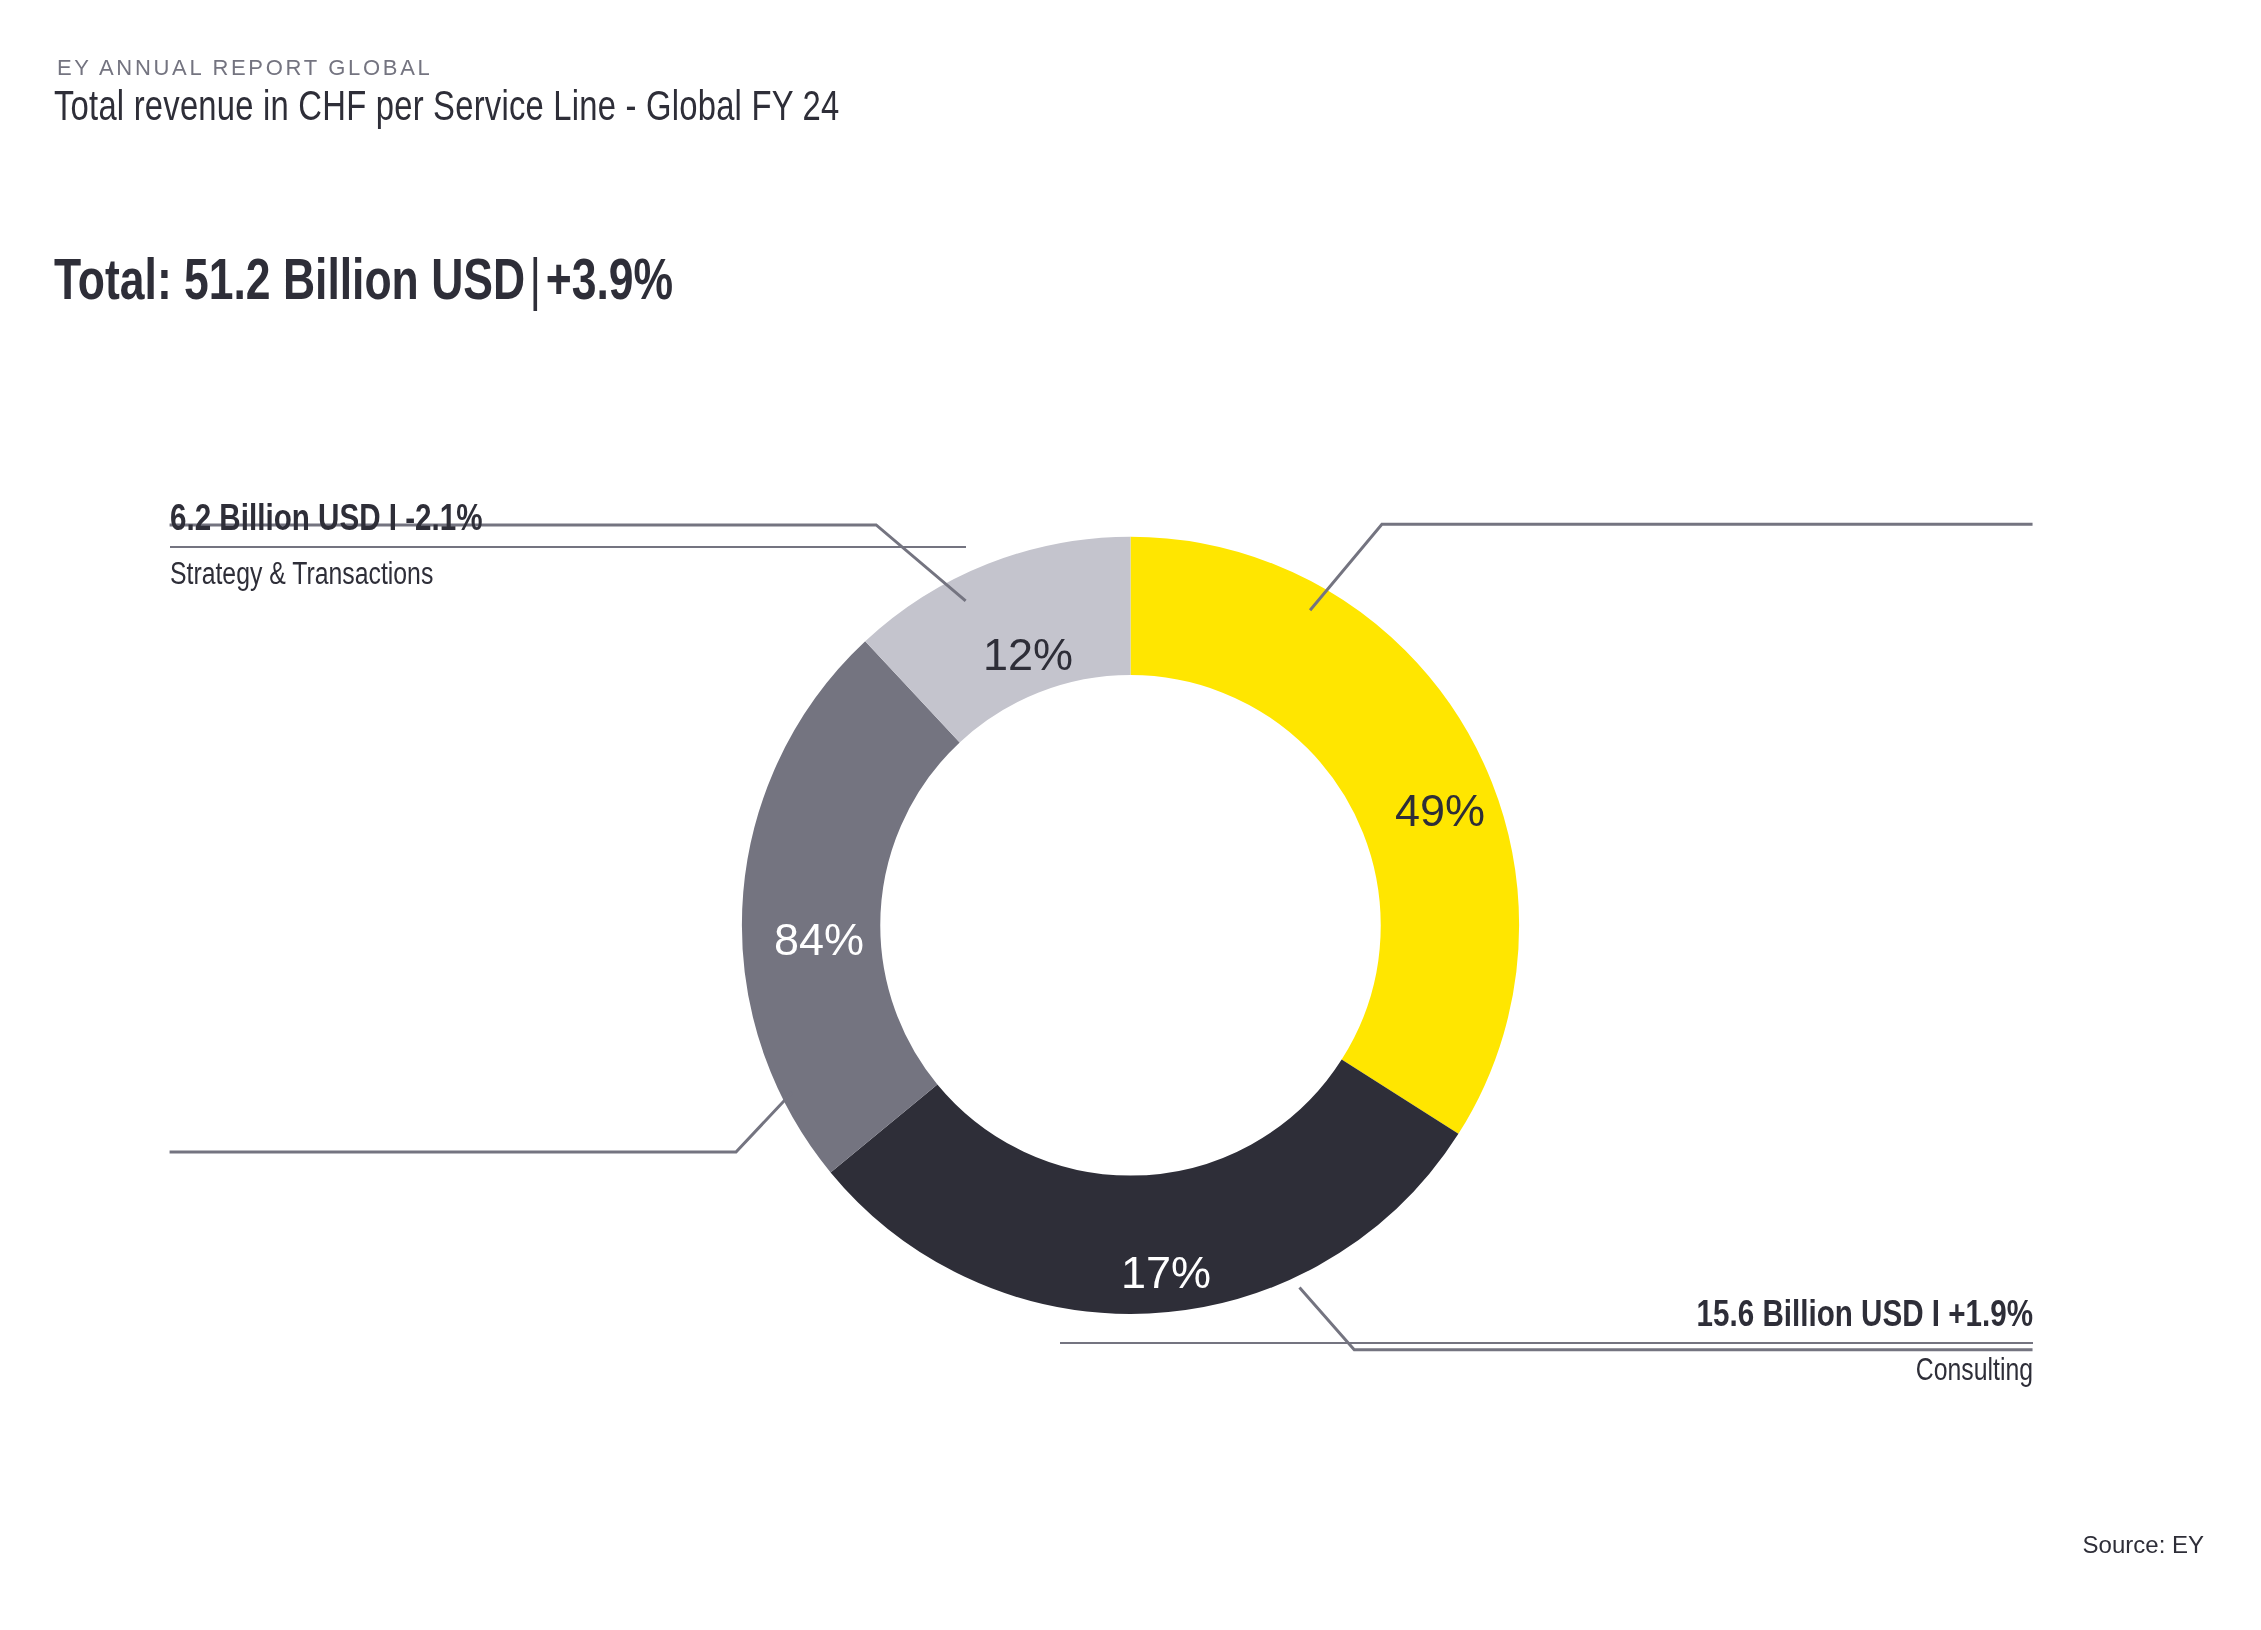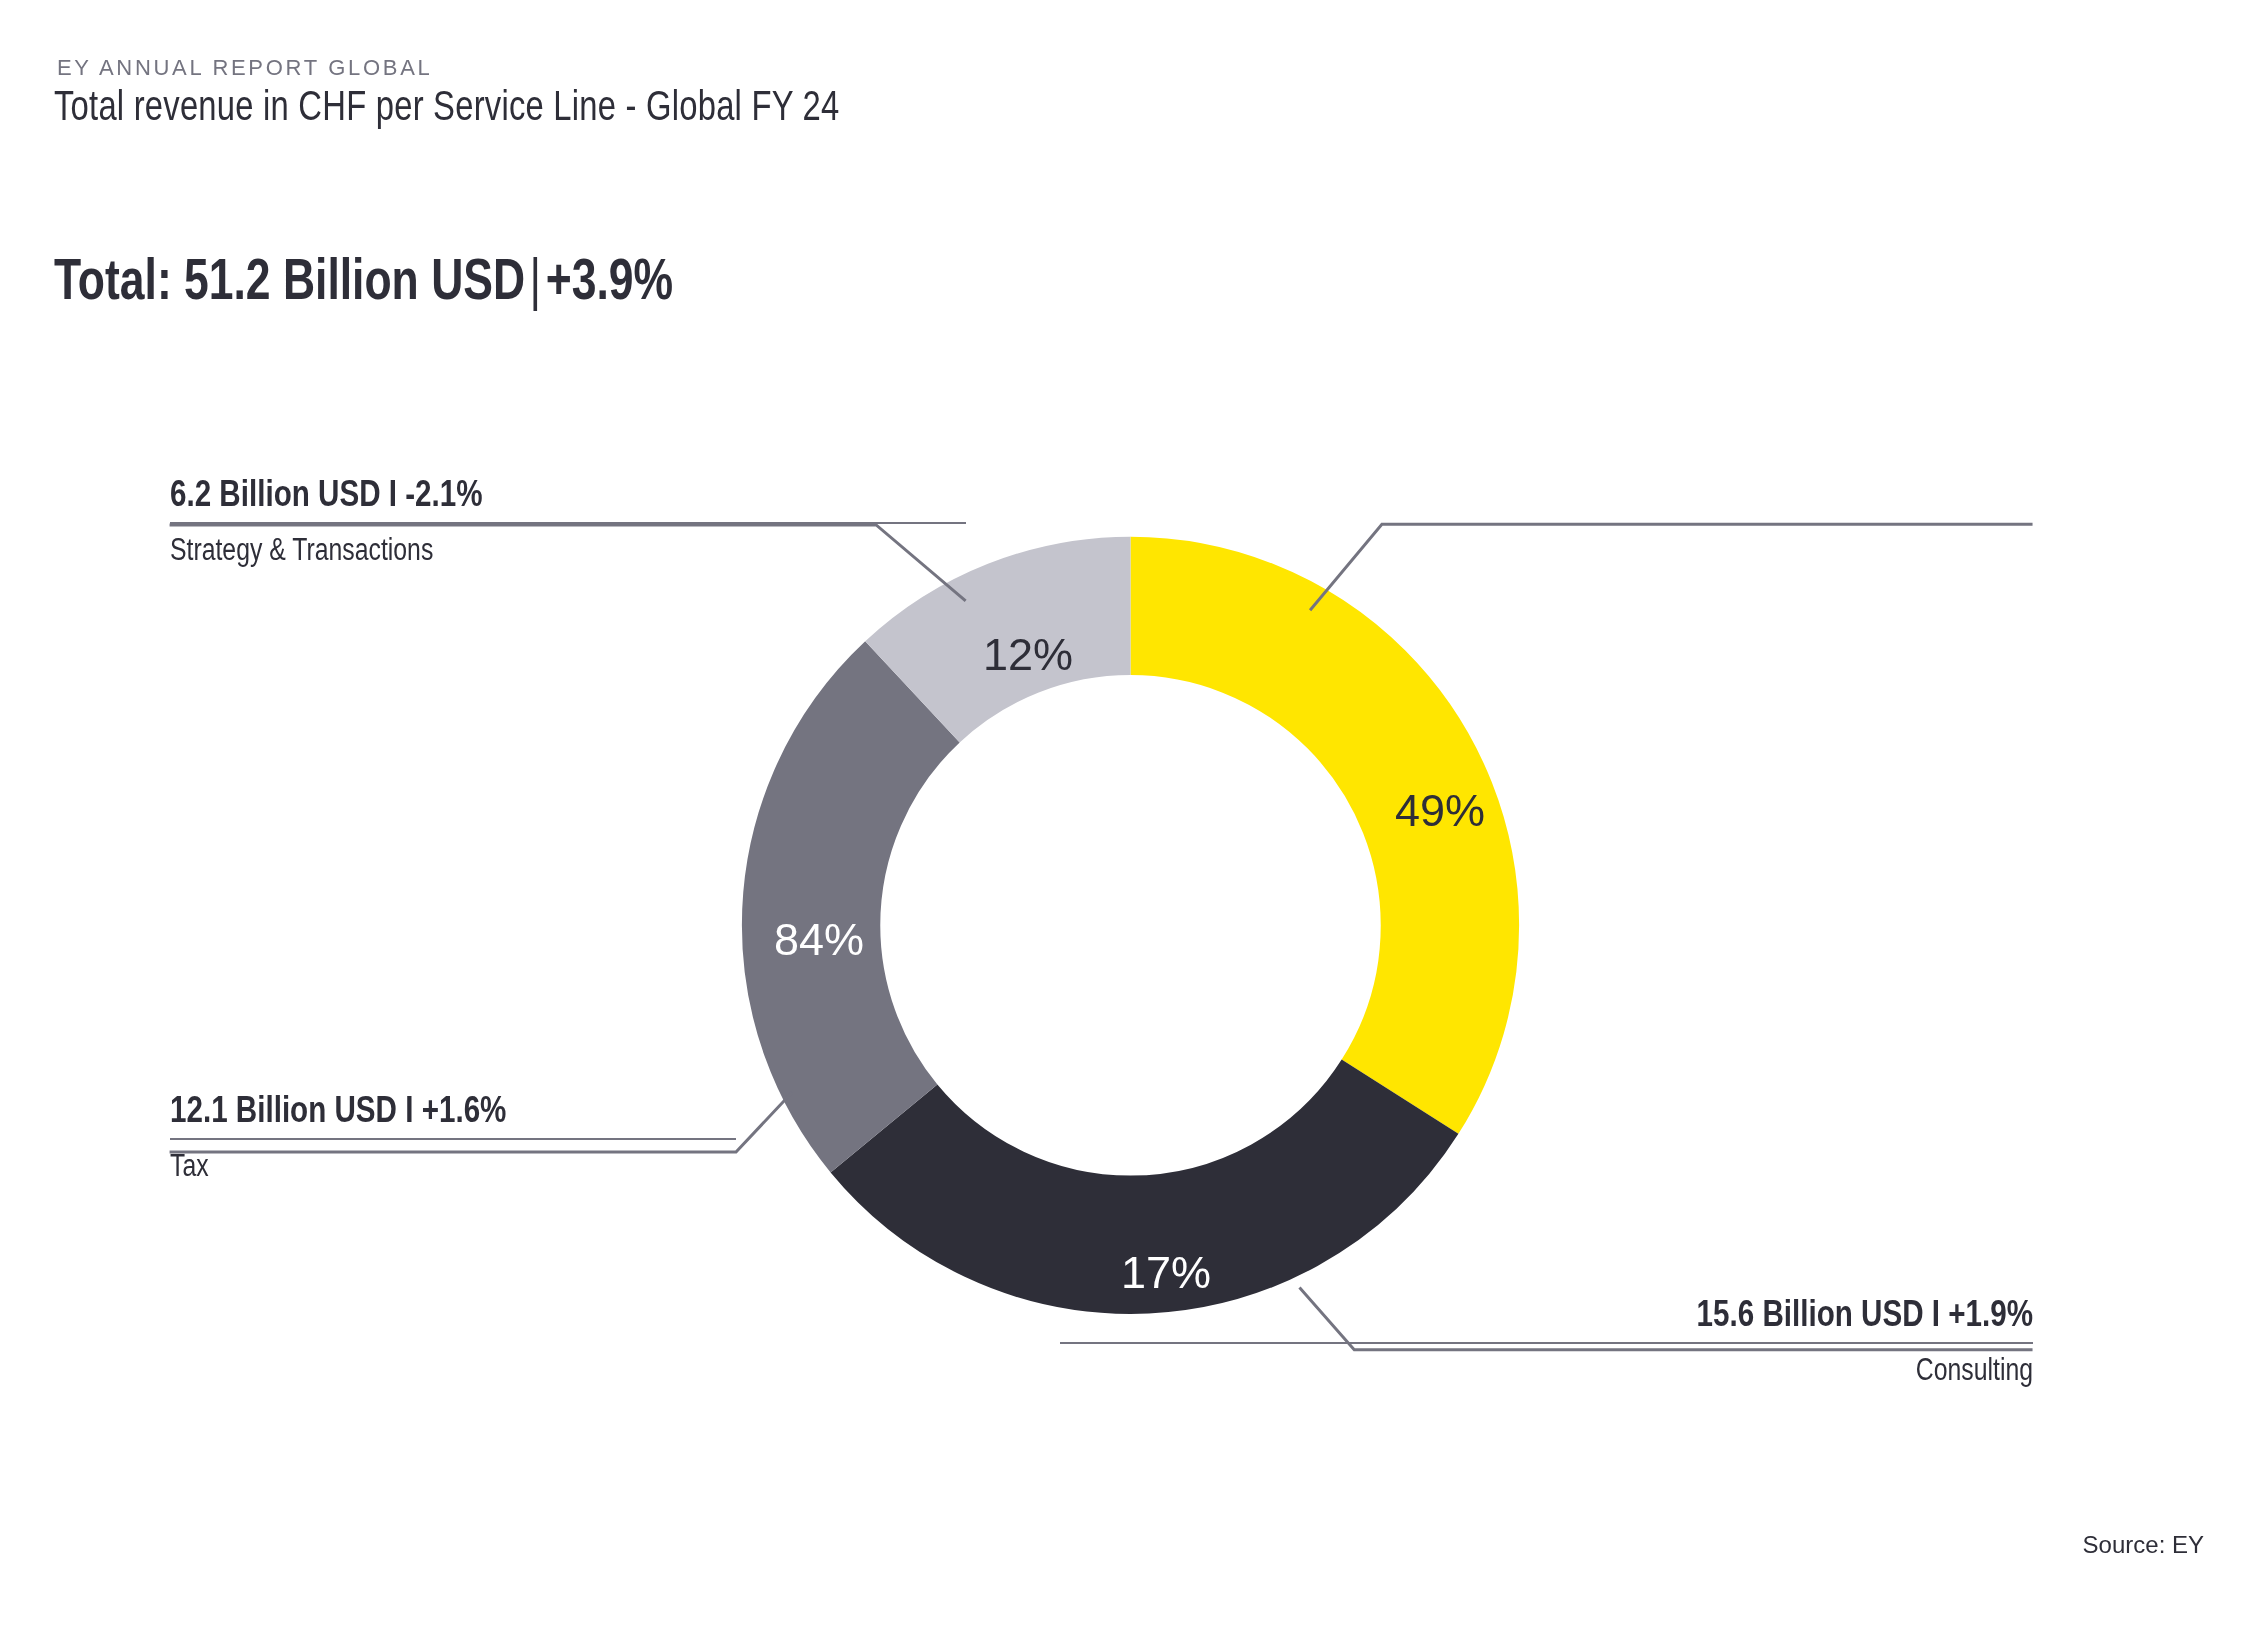--- a/index.html
+++ b/index.html
@@ -108,21 +108,21 @@
     line-height: 1.05;
     transform: scaleX(0.80);
     white-space: nowrap;
   }
   .callout.left .value,
   .callout.left .name { transform-origin: left top; }
   .callout.right .value,
   .callout.right .name { transform-origin: right top; }
   .callout.right { text-align: right; }
 
-  #callout-strategy { left: 170px; top: 475px; width: 796px; }
+  #callout-strategy { left: 170px; top: 499px; width: 796px; }
   #callout-assurance { left: 1036px; top: 471px; width: 996px; text-align: right; }
   #callout-tax { left: 170px; top: 1091px; width: 566px; }
   #callout-consulting { left: 1060px; top: 1295px; width: 973px; text-align: right; }
 
   
   #source-note {
     position: absolute;
     right: 57px;
     top: 1531px;
     font-size: 24px;
@@ -170,25 +170,20 @@
   <div class="pct-label pct-light" style="left:819px; top:917px;">84%</div>
   <div class="pct-label pct-dark" style="left:1028px; top:632px;">12%</div>
 
   <div class="callout left" id="callout-strategy">
     <div class="value">6.2 Billion USD I -2.1%</div>
     <div class="rule"></div>
     <div class="name">Strategy &amp; Transactions</div>
   </div>
 
 
-  <div class="callout left" id="callout-tax">
-    <div class="value">12.1 Billion USD I +1.6%</div>
-    <div class="rule"></div>
-    <div class="name">Tax</div>
-  </div>
 
   <div class="callout right" id="callout-consulting">
     <div class="value">15.6 Billion USD I +1.9%</div>
     <div class="rule"></div>
     <div class="name">Consulting</div>
   </div>
 
 </div>
 
 <div id="source-note">Source: EY</div>

